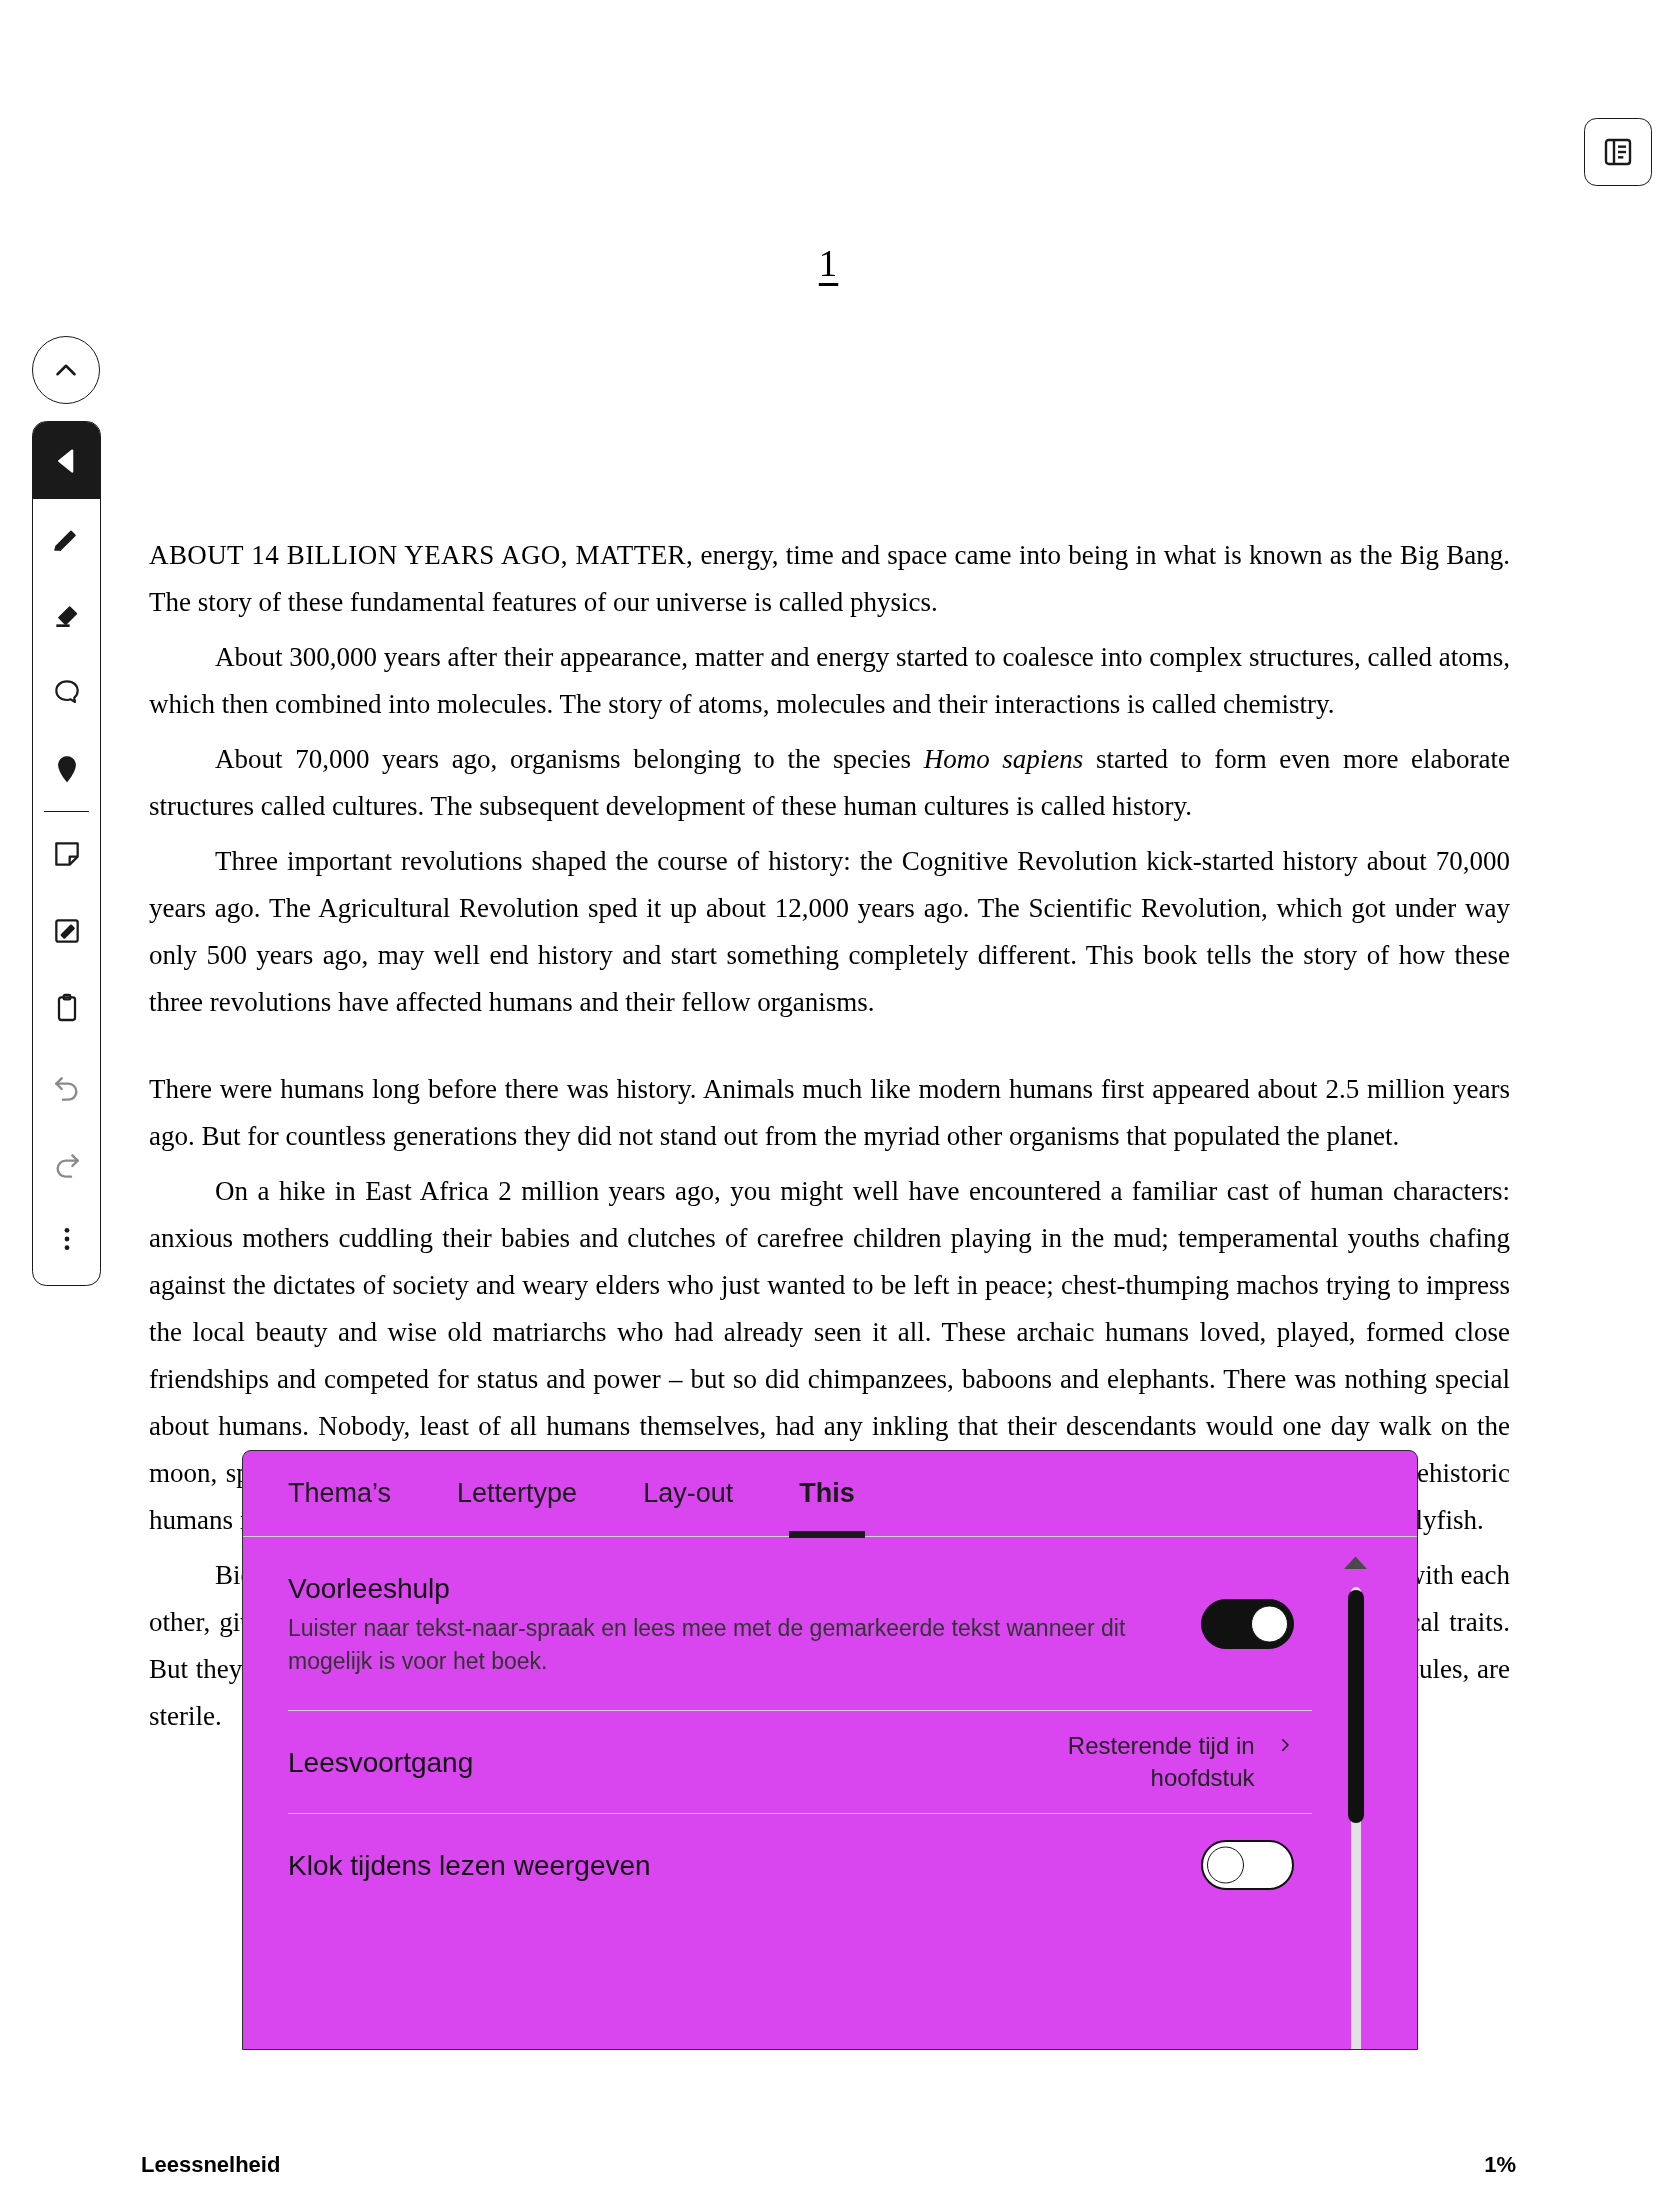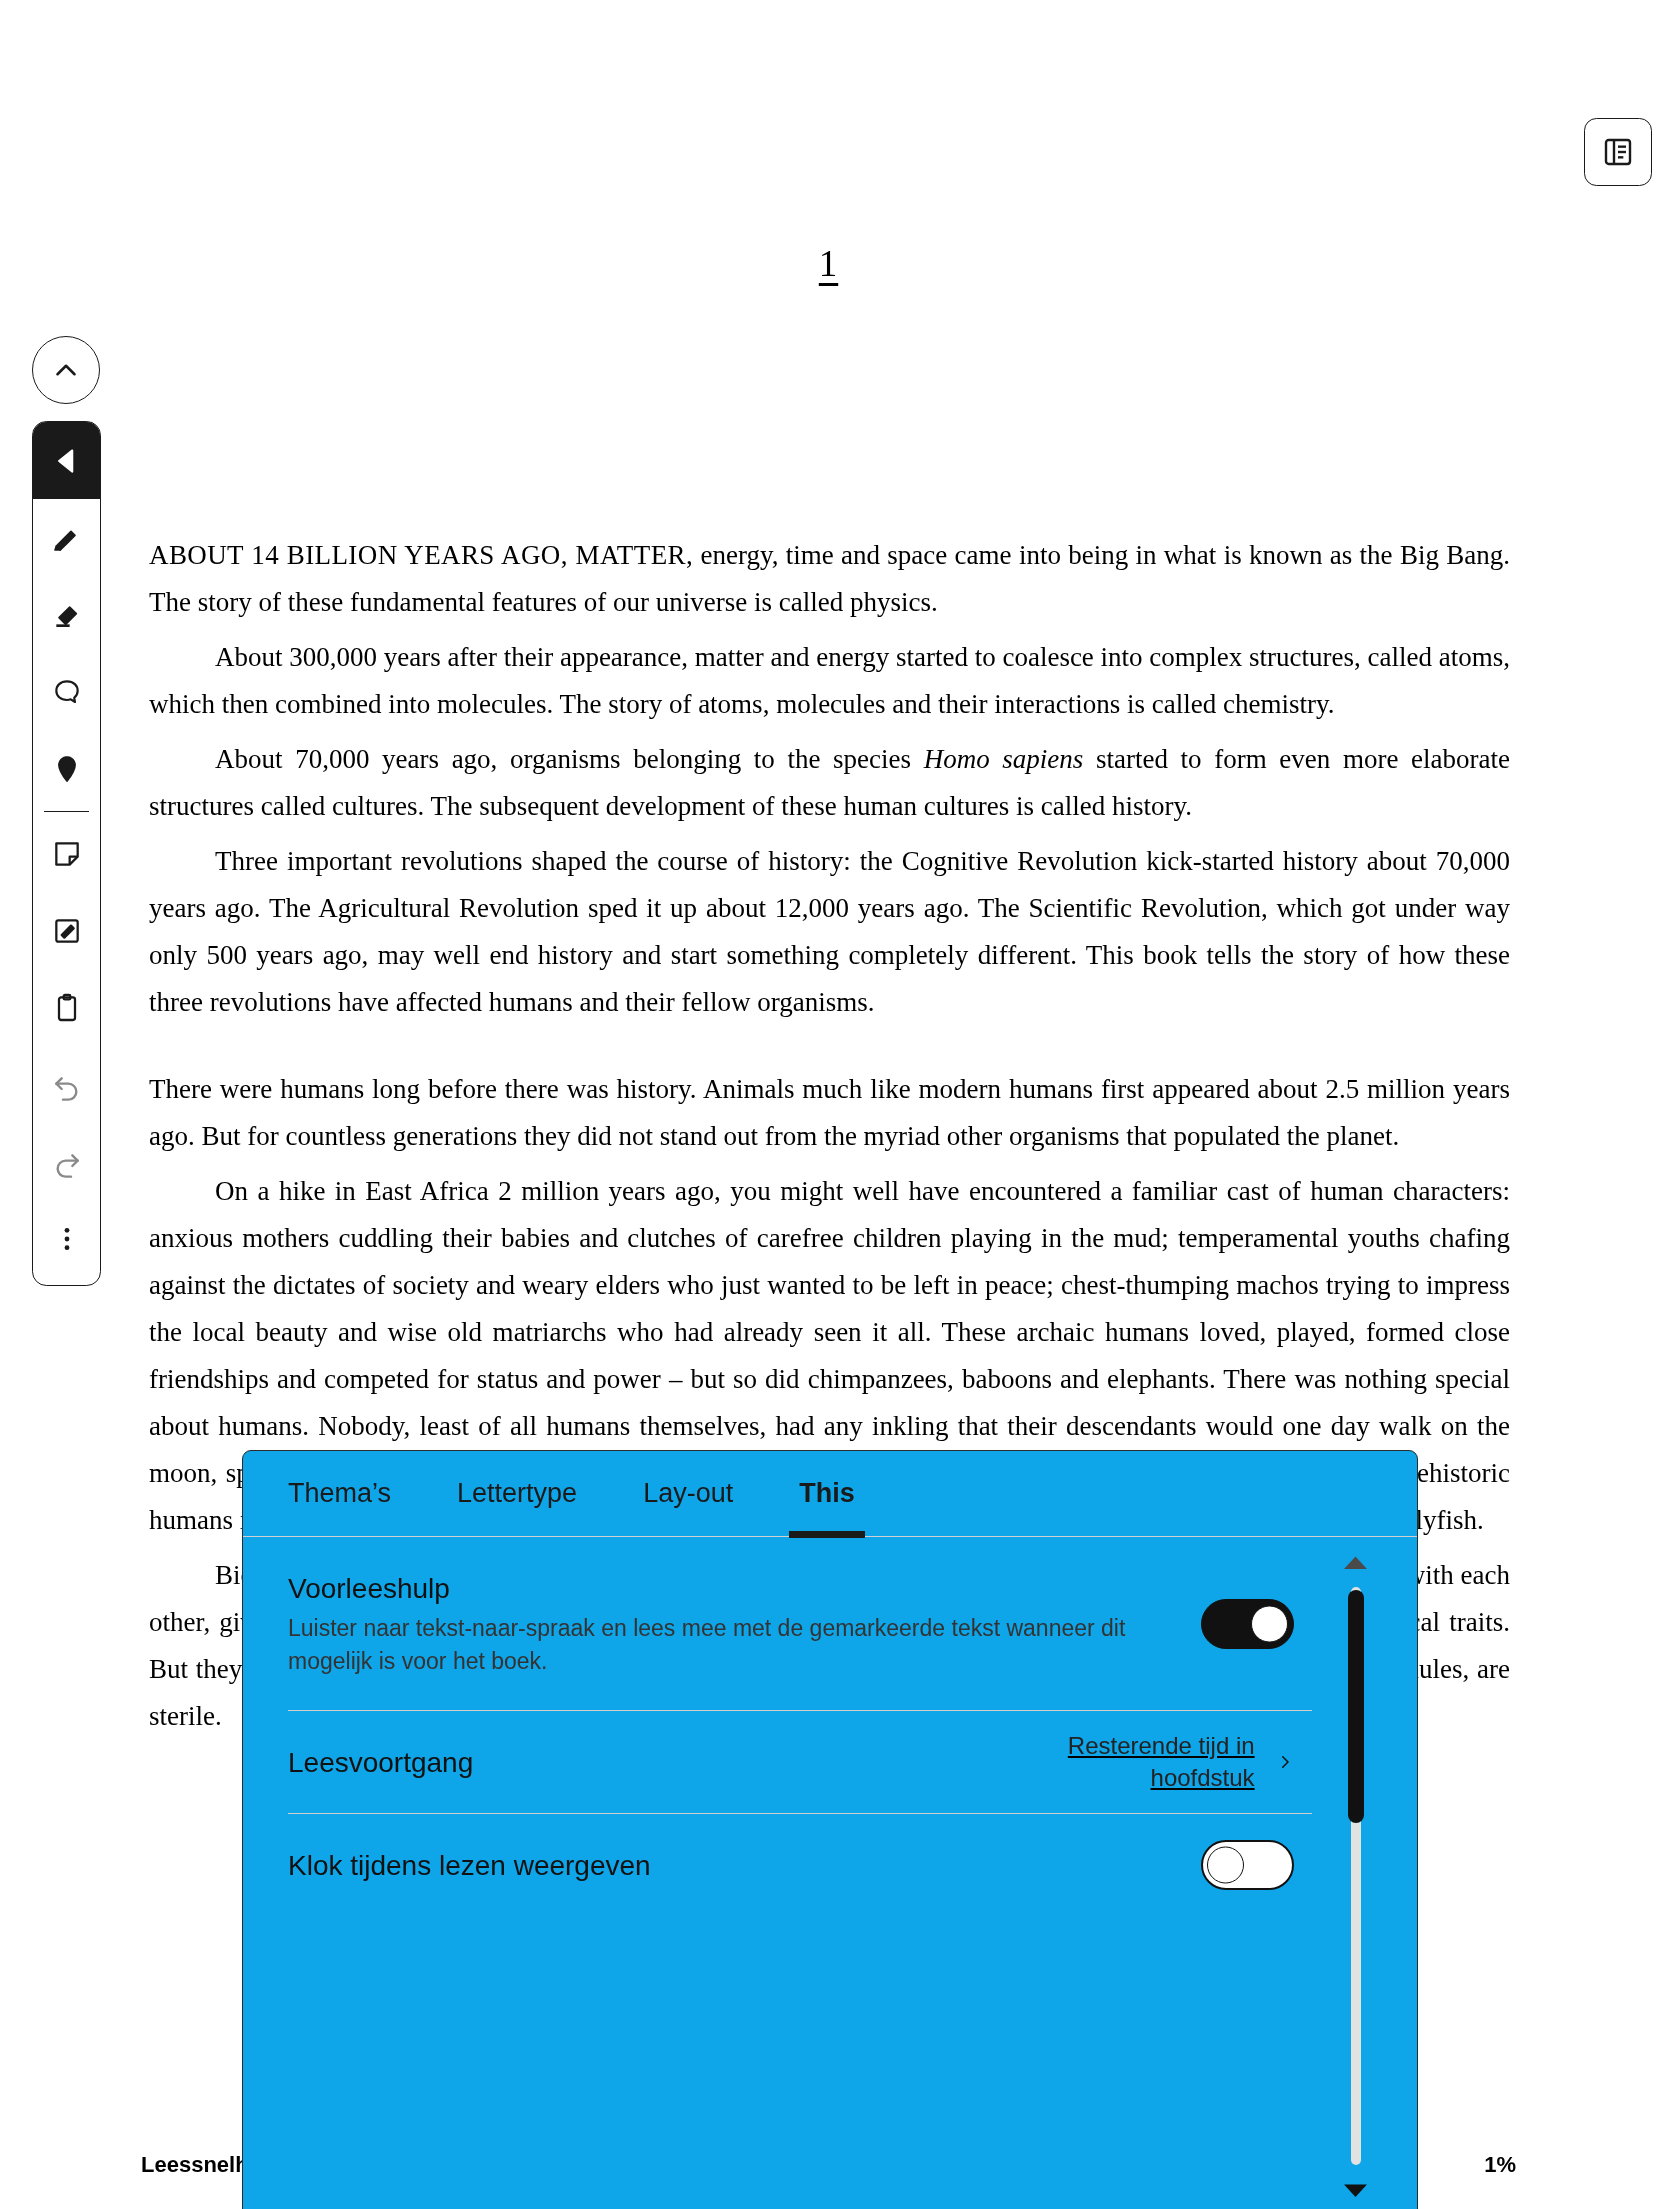--- a/index.html
+++ b/index.html
@@ -151,22 +151,22 @@
     background: #1a1a1a;
     margin: 3.6px auto;
   }
 
   
   .panel {
     position: absolute;
     left: 242px;
     top: 1450px;
     width: 1176px;
-    height: 760px;
-    background: #0ea5e9;
+    height: 600px;
+    background: #d946ef;
     border: 1.8px solid #2b2b2b;
     border-top-left-radius: 9px;
     border-top-right-radius: 9px;
     box-sizing: border-box;
     font-family: "Liberation Sans", sans-serif;
     overflow: hidden;
   }
   .panel-tabs {
     position: relative;
     height: 86px;
@@ -235,22 +235,21 @@
     line-height: 33px;
     margin-top: 5.3px;
     width: 838px;
   }
   .row-right {
     position: absolute;
     right: 18px;
     top: 50%;
     transform: translateY(-50%);
     display: flex;
-    align-items: center;
-    text-decoration: underline;
+    align-items: flex-start;
   }
   .row-value {
     font-size: 24px;
     color: #222222;
     text-align: right;
     line-height: 32px;
     max-width: 232px;
   }
   .chevron-right {
     margin-left: 21.4px;

